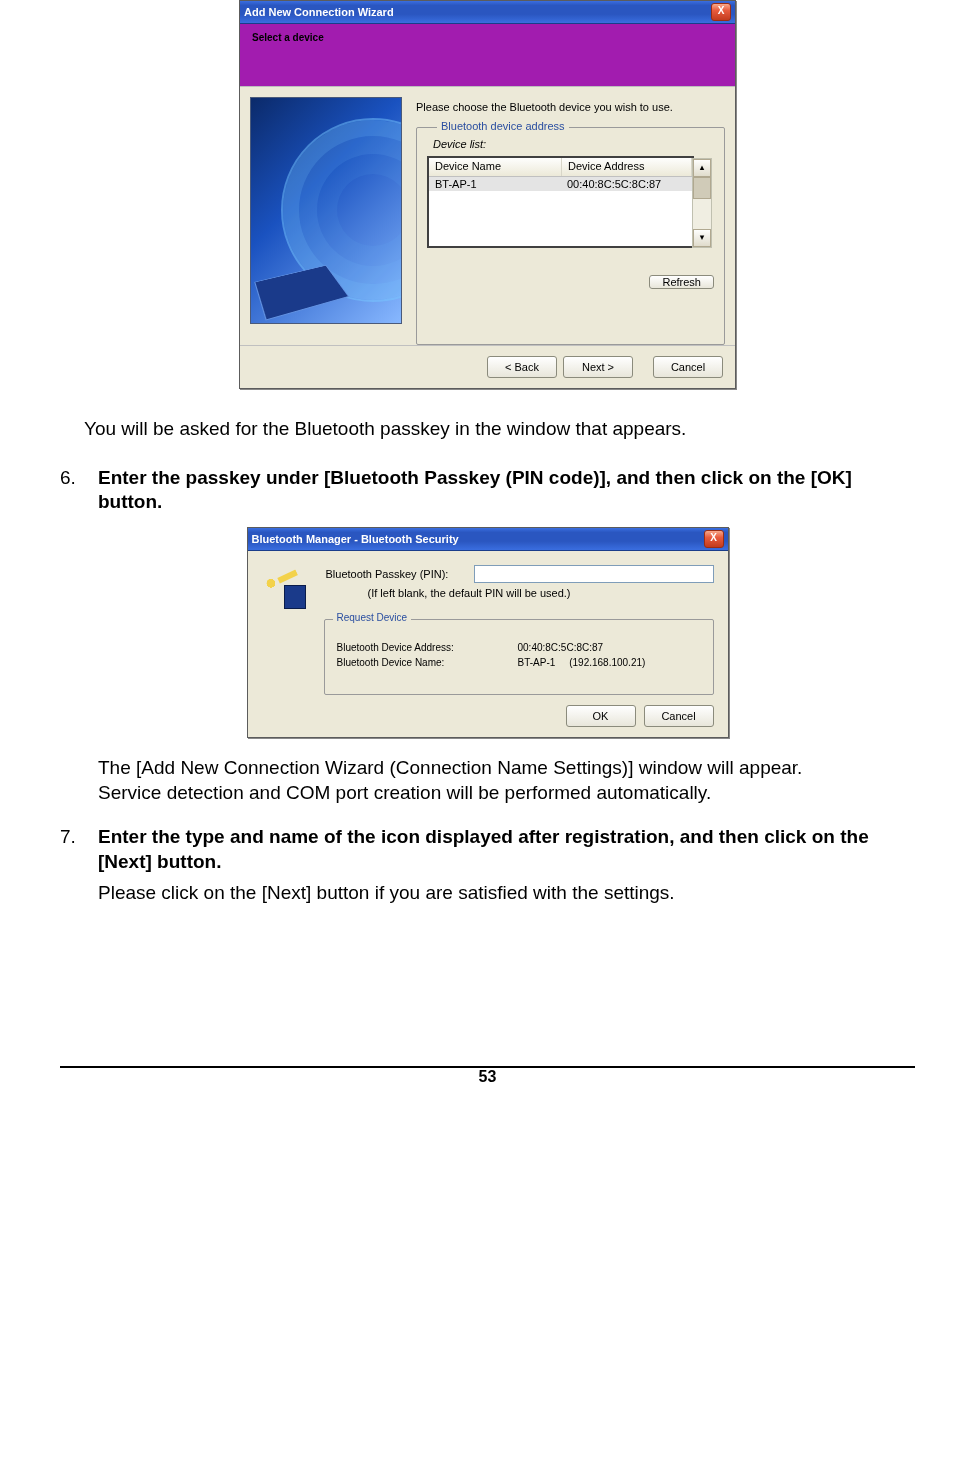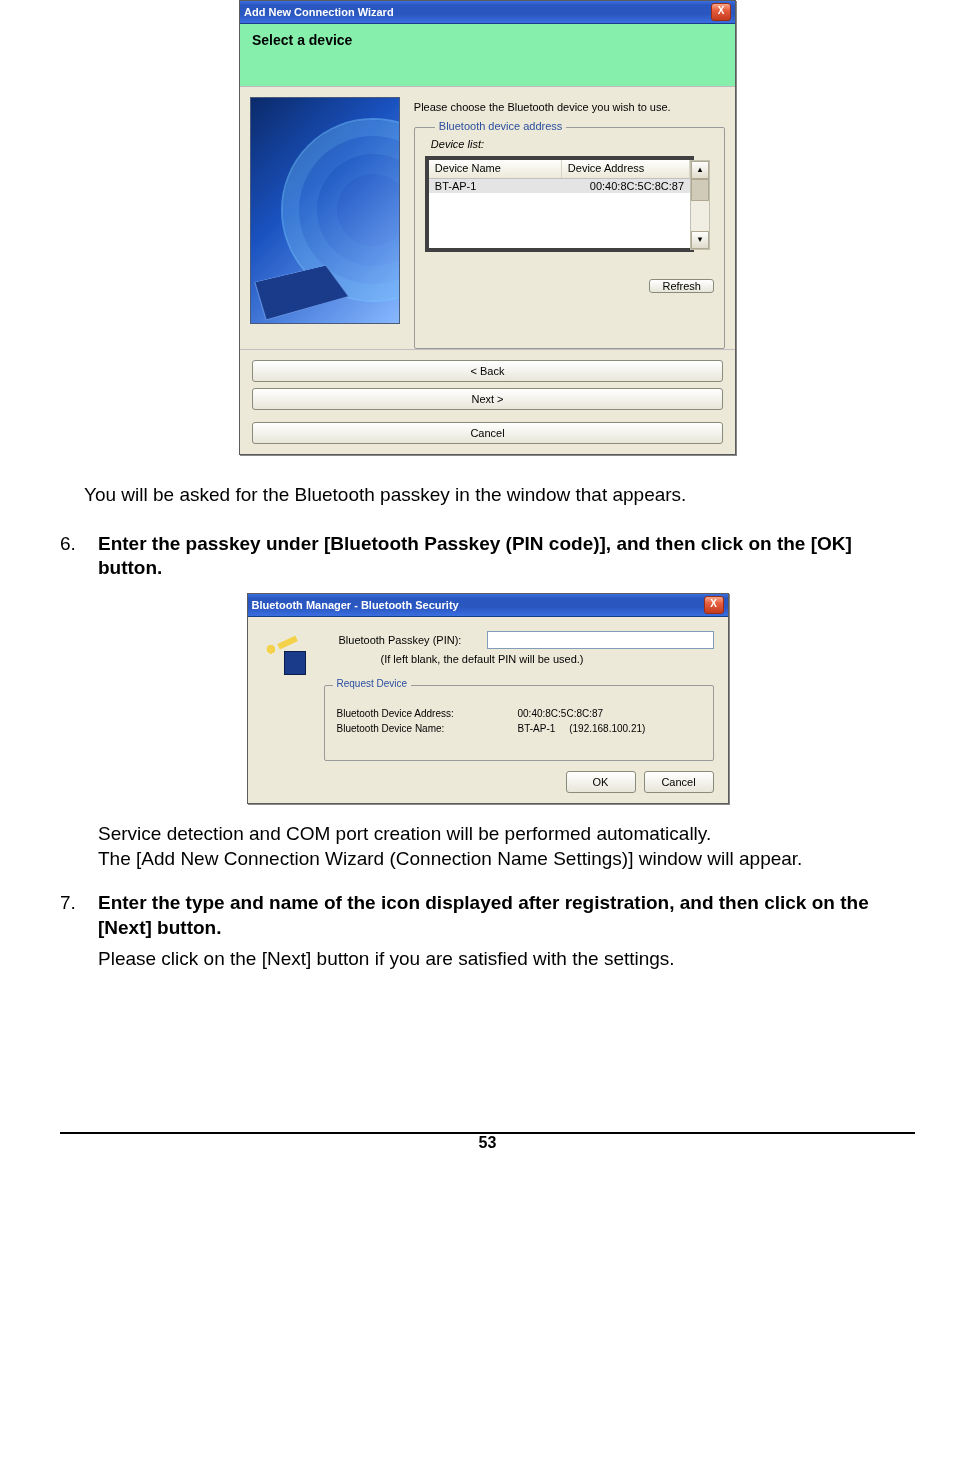--- a/index.html
+++ b/index.html
@@ -60,25 +60,25 @@
     padding: 0 12px;
     box-sizing: border-box;
   }
   
   .wiz {
     width: 495px;
     margin: 0 auto 28px auto;
   }
   .wiz-subheader {
     height: 46px;
-    background: #86efac;
+    background: #a21caf;
     padding: 8px 12px;
     border-bottom: 1px solid #bdbdbd;
     font-weight: bold;
-    font-size: 14px;
+    font-size: 10px;
   }
   .wiz-body {
     display: flex;
     position: relative;
     padding: 10px 10px 0 10px;
     gap: 14px;
   }
   .wiz-image {
     width: 150px; height: 225px;
     background: linear-gradient(135deg, #0b2a6a, #1a52c0 40%, #88b8ff);
@@ -121,41 +121,40 @@
   .fieldset-legend {
     position: absolute;
     top: -8px; left: 20px;
     background: #ece9d8;
     padding: 0 4px;
     color: #2a4ea0;
     font-size: 11px;
   }
   .device-list-label { margin: 2px 0 6px 6px; font-style: italic; }
   .listview {
-    border: 4px solid #404040;
+    border: 2px solid #404040;
     background: #fff;
     height: 88px;
     margin-right: 20px;
     position: relative;
   }
   .lv-headers {
     display: flex;
     height: 18px;
     background: linear-gradient(to bottom, #fefefd, #ece9d8);
     border-bottom: 1px solid #c0c0c0;
     font-size: 11px;
   }
   .lvh { padding: 2px 6px; border-right: 1px solid #d8d6c8; }
   .lvh.name { width: 120px; }
   .lvh.addr { flex: 1; }
   .lv-row {
     display: flex;
     font-size: 11px;
     background: #e4e4e4;
-    gap: 23px;
   }
   .lv-cell { padding: 1px 6px; }
   .lv-cell.name { width: 120px; }
   .lv-cell.addr { flex: 1; }
   .lv-scroll {
     position: absolute;
     top: 0; right: -20px;
     width: 18px; height: 100%;
     background: #f0eee2;
     border: 1px solid #c0c0b0;
@@ -171,31 +170,30 @@
   .lv-scroll-up { top: 0; }
   .lv-scroll-thumb { top: 18px; height: 20px; background:#d0cbb8;}
   .lv-scroll-down { bottom: 0; }
   .refresh-row { text-align: right; margin-top: 24px; margin-right: 0px; }
   .wiz-footer {
     border-top: 1px solid #c0c0c0;
     padding: 10px 12px;
     display: flex;
     justify-content: flex-end;
     gap: 6px;
-    flex-direction: column;
   }
   .wiz-footer .spacer { width: 8px; }
   
   .sec {
     width: 480px;
     margin: 12px auto 18px auto;
   }
   .sec-body { padding: 14px 14px 10px 14px; }
   .sec-top {
-    display: flex; gap: 33px; align-items: flex-start;
+    display: flex; gap: 20px; align-items: flex-start;
     margin-bottom: 10px;
   }
   .sec-icon {
     width: 44px; height: 44px;
     position: relative;
   }
   .sec-icon .key {
     position: absolute; top: 6px; left: 0;
     width: 36px; height: 16px;
     background: radial-gradient(circle at 8px 8px, #f3d24a 38%, transparent 40%),
@@ -343,22 +341,22 @@
         </div>
       </div>
       <div class="sec-footer">
         <span class="xp-button">OK</span>
         <span class="xp-button">Cancel</span>
       </div>
     </div>
   </div>
 
   <div class="followup">
+    <div>The [Add New Connection Wizard (Connection Name Settings)] window will appear.</div>
     <div>Service detection and COM port creation will be performed automatically.</div>
-    <div>The [Add New Connection Wizard (Connection Name Settings)] window will appear.</div>
   </div>
 
   <div class="doc-step">
     <div class="step-num">7.</div>
     <div class="step-text">
       <span class="bold" style="font-weight:bold">Enter the type and name of the icon displayed after registration, and then click on the [Next] button.</span>
     </div>
   </div>
   <div class="followup">Please click on the [Next] button if you are satisfied with the settings.</div>
 

